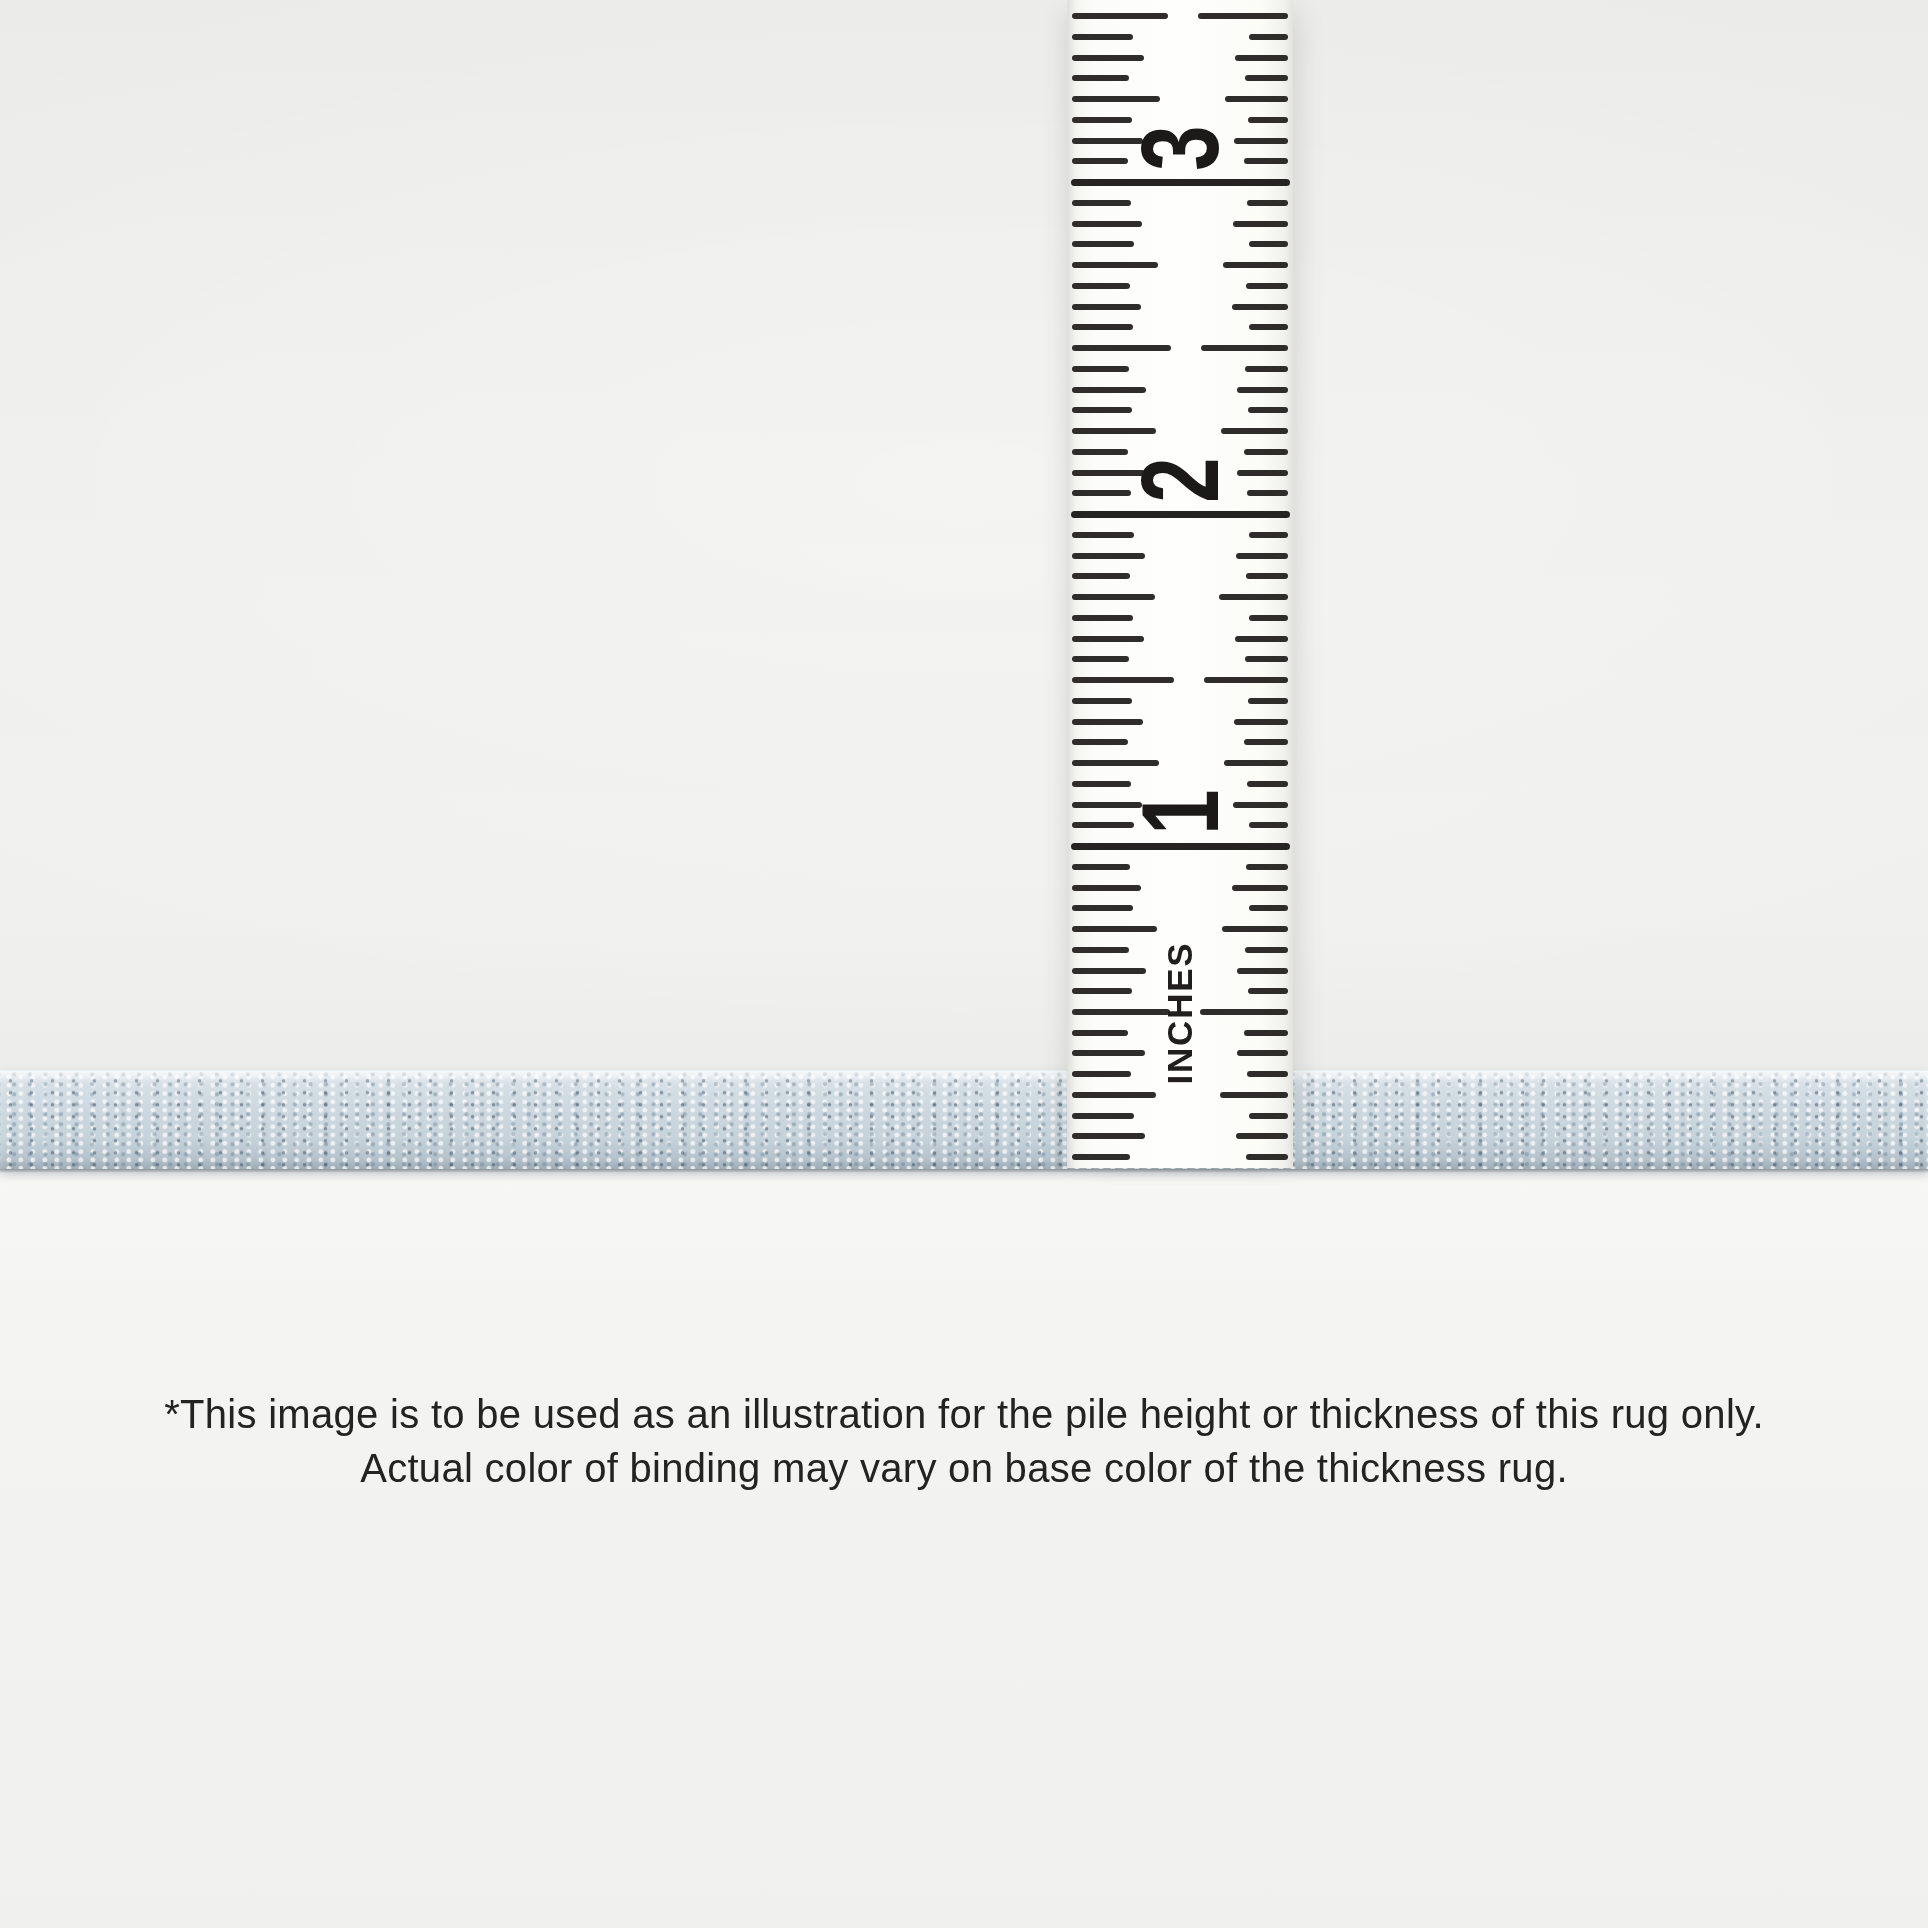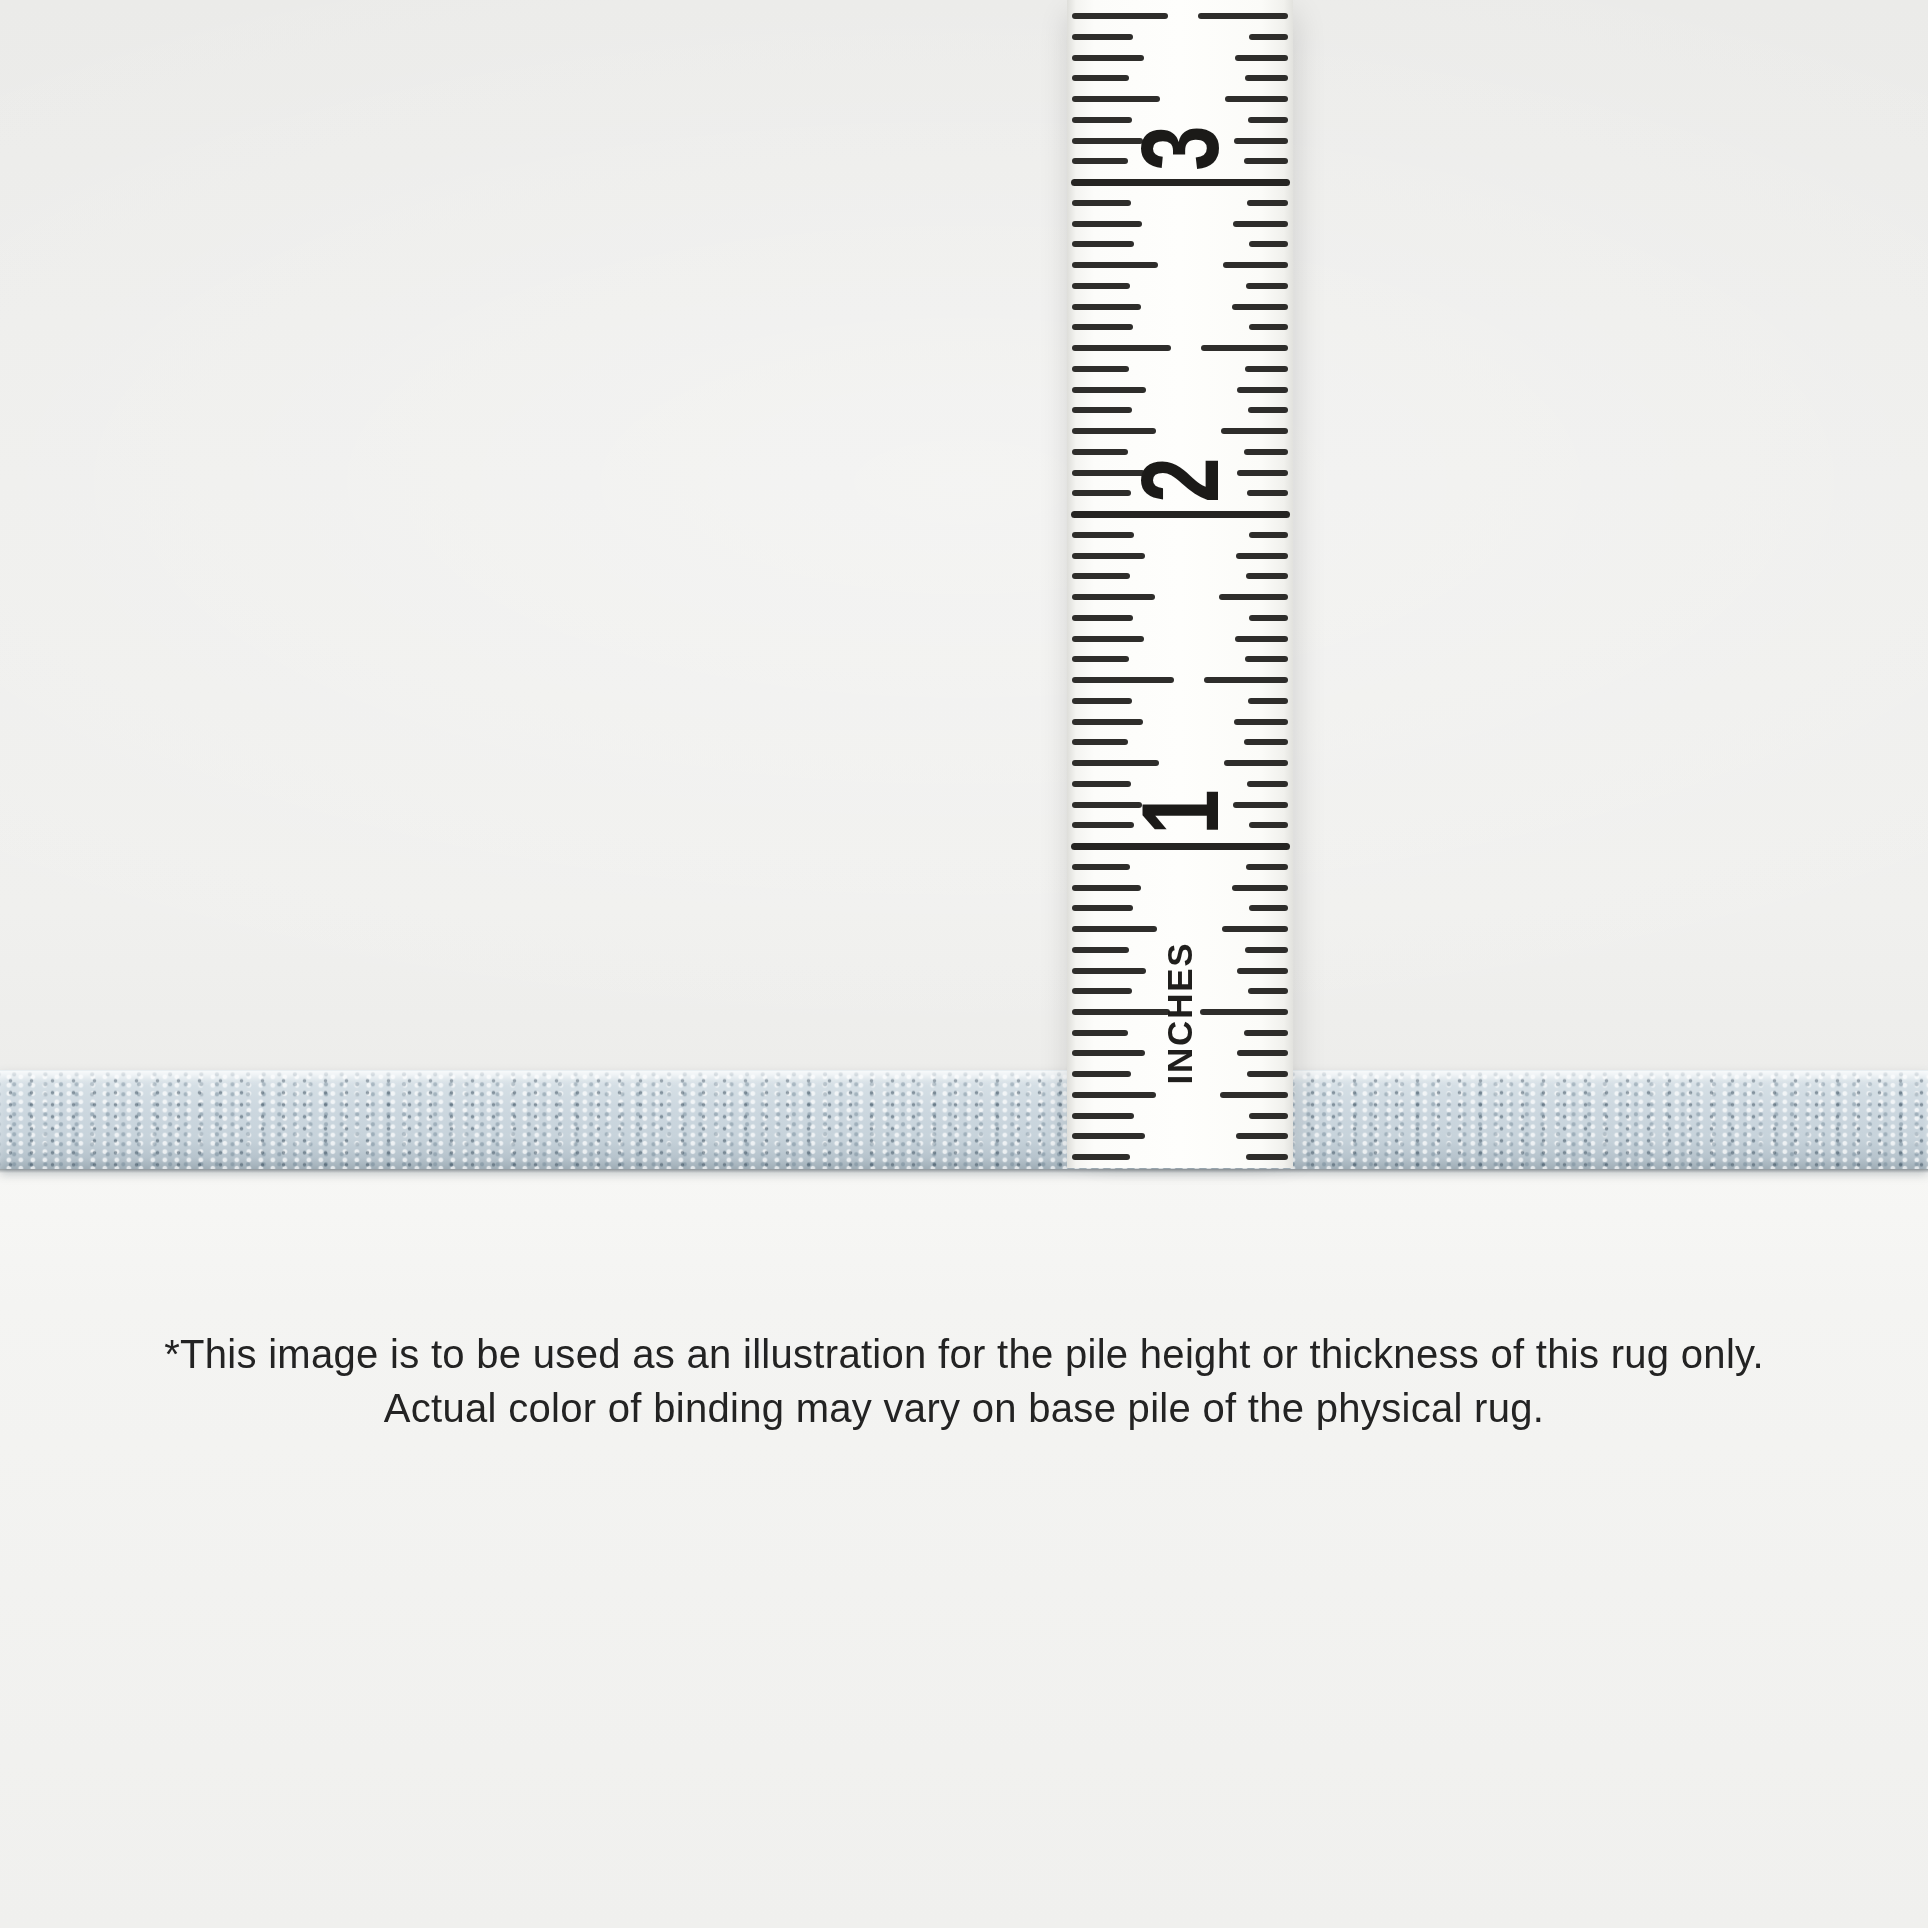--- a/index.html
+++ b/index.html
@@ -54,21 +54,21 @@
   .unit-box{
     position:absolute; left:0; top:939px; width:100%; height:147px;
     display:flex; align-items:center; justify-content:center;
   }
   .unit-label{
     display:block; font-weight:bold; font-size:35px; letter-spacing:1.8px; color:#201f1d;
     transform:rotate(-90deg); white-space:nowrap;
   }
   
   .disclaimer{
-    position:absolute; left:0; top:1328px; width:1928px;
+    position:absolute; left:0; top:1388px; width:1928px;
     text-align:center; color:#232323; font-size:40px; line-height:1.34;
     letter-spacing:0.3px;
   }
 </style>
 </head>
 <body>
 
 <div id="canvas">
 
   <div class="backdrop"></div>
@@ -196,17 +196,17 @@
       <div class="tick" style="left: 4.6px; width: 72px; top: 55px; background: rgb(30, 29, 27);"></div>
       <div class="tick" style="right: 4.6px; width: 53px; top: 55px; background: rgb(30, 29, 27);"></div>
       <div class="tick" style="left: 4.6px; width: 61px; top: 34px; background: rgb(30, 29, 27);"></div>
       <div class="tick" style="right: 4.6px; width: 39px; top: 34px; background: rgb(30, 29, 27);"></div>
       <div class="tick" style="left: 4.6px; width: 96px; top: 13px; background: rgb(30, 29, 27);"></div>
       <div class="tick" style="right: 4.6px; width: 90px; top: 13px; background: rgb(30, 29, 27);"></div>
     </div>
 
   <div class="disclaimer">
     <div>*This image is to be used as an illustration for the pile height or thickness of this rug only.</div>
-    <div>Actual color of binding may vary on base pile of the physical rug.</div>
+    <div>Actual color of binding may vary on base color of the thickness rug.</div>
   </div>
 
 </div>
 
 
 </body></html>

